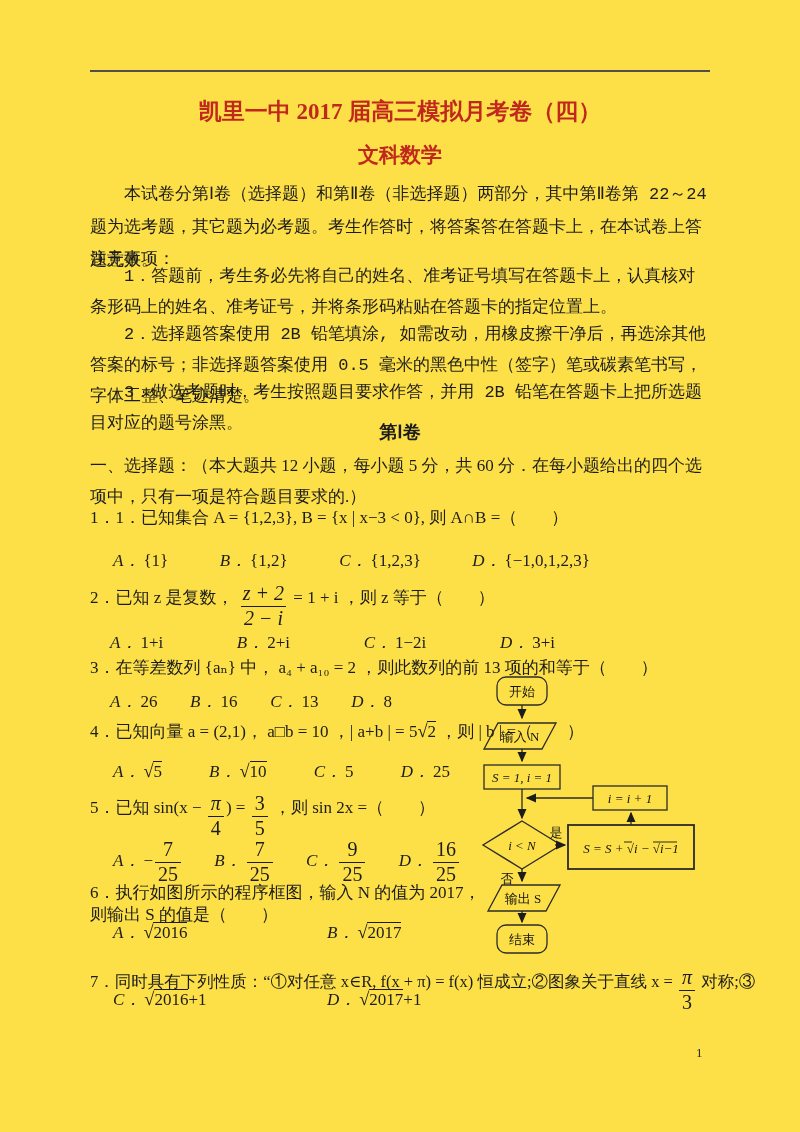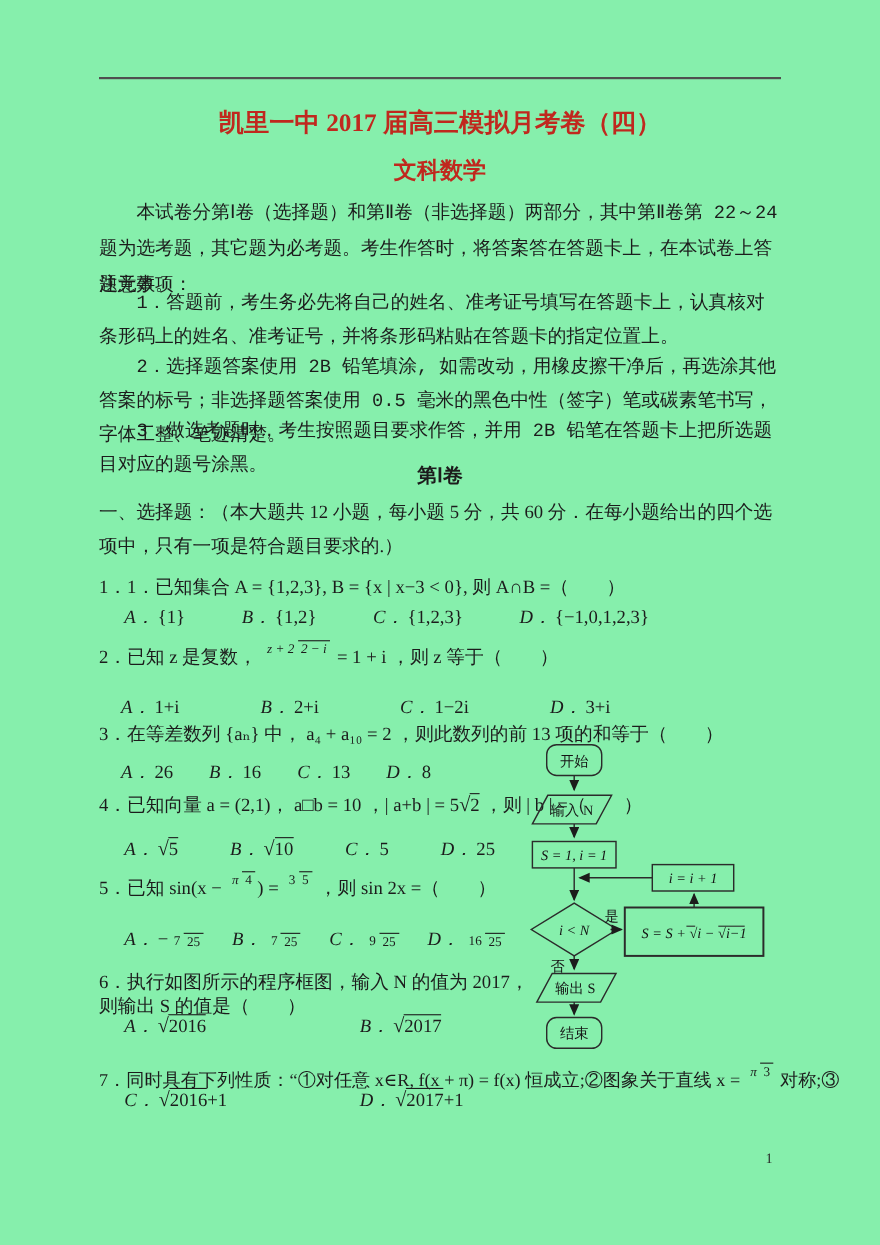--- a/index.html
+++ b/index.html
@@ -1,37 +1,37 @@
 <!DOCTYPE html>
 <html><head>
 <meta charset="utf-8">
 <style>
   html,body{margin:0;padding:0;background:#ffffff;}
-  .page{position:relative;width:800px;height:1132px;background:#86efac;overflow:hidden;
+  .page{position:relative;width:800px;height:1132px;background:#fde047;overflow:hidden;
         font-family:"Liberation Serif","DejaVu Serif",serif;color:#1c1c1c;}
   .abs{position:absolute;}
   .t{font-size:17px;line-height:31px;}
   .lh33{line-height:33px;}
   .center{text-align:center;}
   .red{color:#c0281e;font-weight:bold;}
   .rule{height:2px;background:#4f4f4f;}
   .indent{text-indent:2em;font-family:Liberation Mono, monospace;}
   p,h1,h2,h3{margin:0;padding:0;}
   .title{font-size:23px;}
   .subtitle{font-size:21px;}
   .sechead{font-size:18px;font-weight:bold;}
   .opts{display:flex;justify-content:space-between;align-items:center;}
   .optgrid{display:grid;grid-template-columns:178px 178px;row-gap:7px;align-items:center;}
   .opt{white-space:nowrap;}
   .opt-label{font-style:italic;margin-right:3px;}
   .m{font-style:italic;}
   .row{display:flex;align-items:flex-start;white-space:pre;}
   .row>span{white-space:pre;}
-  .frac{display:inline-flex;flex-direction:row;align-items:center;text-align:center;
-        line-height:1.18;font-size:12px;vertical-align:middle;margin:0 2px;}
+  .frac{display:inline-flex;flex-direction:column;align-items:center;text-align:center;
+        line-height:1.18;font-size:20px;vertical-align:middle;margin:0 2px;}
   .frac .num{padding:0 3px;display:block;}
   .frac .den{border-top:1.3px solid #1c1c1c;padding:0 3px;display:block;}
   .sqrt{white-space:nowrap;}
   .sqrt .rad{font-style:normal;font-size:1.08em;}
   .sqrt .bar{border-top:1.4px solid #1c1c1c;}
   .nowrap{white-space:nowrap;}
   .fc-text{font-size:13px;}
   .it{font-style:italic;font-family:"Liberation Serif","DejaVu Serif",serif;}
   .pagenum{font-size:13px;color:#2a2a2a;}
 </style>
@@ -47,21 +47,21 @@
 
   <p class="abs t lh33 indent" style="top:178px;left:90px;width:622px;">本试卷分第Ⅰ卷（选择题）和第Ⅱ卷（非选择题）两部分，其中第Ⅱ卷第 22～24 题为选考题，其它题为必考题。考生作答时，将答案答在答题卡上，在本试卷上答题无效。</p>
   <p class="abs t" style="top:243px;left:90px;width:622px;">注意事项：</p>
   <p class="abs t indent" style="top:261px;left:90px;width:622px;">1．答题前，考生务必先将自己的姓名、准考证号填写在答题卡上，认真核对条形码上的姓名、准考证号，并将条形码粘贴在答题卡的指定位置上。</p>
   <p class="abs t indent" style="top:319px;left:90px;width:622px;">2．选择题答案使用 2B 铅笔填涂, 如需改动，用橡皮擦干净后，再选涂其他答案的标号；非选择题答案使用 0.5 毫米的黑色中性（签字）笔或碳素笔书写，字体工整、笔迹清楚。</p>
   <p class="abs t indent" style="top:377px;left:90px;width:622px;">3．做选考题时，考生按照题目要求作答，并用 2B 铅笔在答题卡上把所选题目对应的题号涂黑。</p>
 
   <h3 class="abs center sechead" style="top:420px;left:0;width:800px;font-family:Liberation Mono, monospace;">第Ⅰ卷</h3>
   <p class="abs t" style="top:450px;left:90px;width:622px;">一、选择题：（本大题共 12 小题，每小题 5 分，共 60 分．在每小题给出的四个选项中，只有一项是符合题目要求的.）</p>
 
-  <p class="abs t nowrap" style="top:518px;left:90px;">1．1．已知集合 A = {1,2,3}, B = {x | x−3 &lt; 0}, 则 A∩B =（　　）</p>
+  <p class="abs t nowrap" style="top:502px;left:90px;">1．1．已知集合 A = {1,2,3}, B = {x | x−3 &lt; 0}, 则 A∩B =（　　）</p>
   <div class="abs opts t" style="top:545px;left:113px;width:477px;">
     <span class="opt"><span class="opt-label">A．</span><span>{1}</span><span></span></span>
     <span class="opt"><span class="opt-label">B．</span><span>{1,2}</span><span></span></span>
     <span class="opt"><span class="opt-label">C．</span><span>{1,2,3}</span><span></span></span>
     <span class="opt"><span class="opt-label">D．</span><span>{−1,0,1,2,3}</span><span></span></span>
   </div>
 
   <div class="abs row t" style="top:582px;left:90px;">
     <span>2．已知 z 是复数， </span>
     <span class="frac"><span class="num m">z + 2</span><span class="den m">2 − i</span></span>

